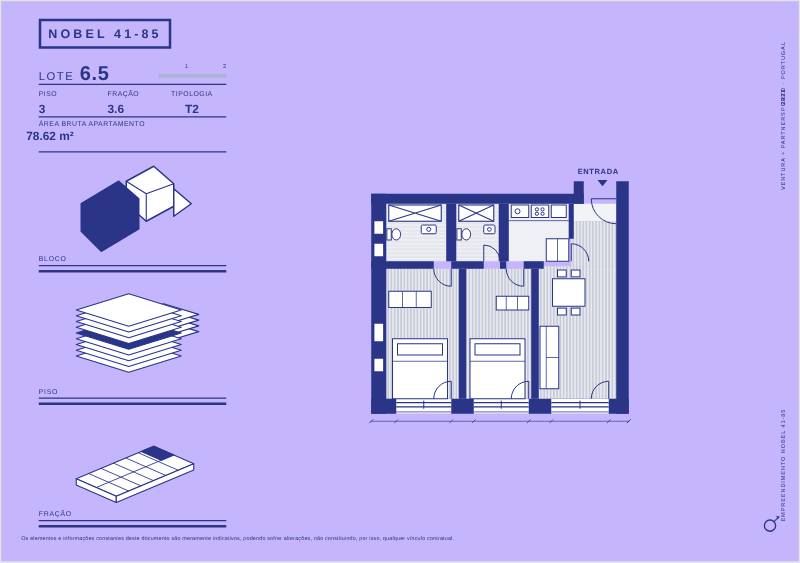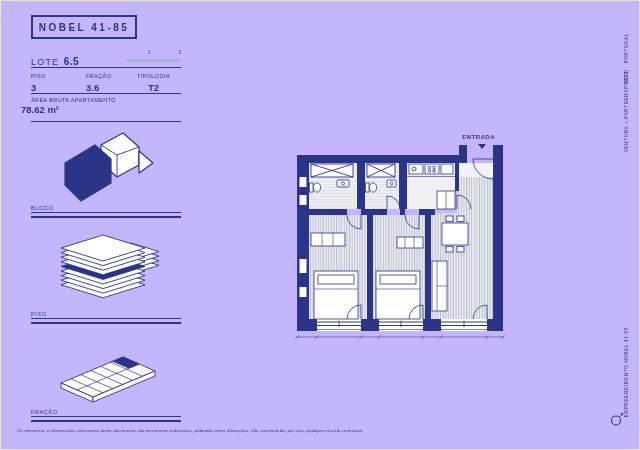--- a/index.html
+++ b/index.html
@@ -9,21 +9,21 @@
     border:1px solid #e3e3e3;box-sizing:border-box;overflow:hidden;
   }
   
   .title-box{
     position:absolute;left:30px;top:14px;width:102px;height:20px;
     border:2px solid #2a3588;display:flex;align-items:center;justify-content:center;
     font-size:10px;font-weight:bold;letter-spacing:2.5px;white-space:nowrap;
   }
   .lote-row{position:absolute;left:30px;top:50px;width:150px;height:16px;}
   .lote-label{font-size:9px;letter-spacing:1.2px;}
-  .lote-value{font-size:10px;font-weight:bold;letter-spacing:.5px;margin-top:19px;}
+  .lote-value{font-size:16px;font-weight:bold;letter-spacing:.5px;margin-top:19px;}
   .pagination{position:absolute;right:0;top:0;width:54px;height:14px;}
   .page-num1{position:absolute;left:21px;top:-1px;font-size:4.5px;}
   .page-num2{position:absolute;right:0px;top:-1px;font-size:4.5px;}
   .page-bar{position:absolute;left:0;top:8px;width:54px;height:2.5px;background:#aab3d2;}
   .page-bar-fill{width:62%;height:100%;background:#2a3588;}
   .rule{position:absolute;left:30px;width:150px;height:1px;background:#2a3588;}
   .rule.thick{height:2px;}
   .fields{position:absolute;left:30px;top:72px;width:150px;display:grid;grid-template-columns:55px 1fr 55px;}
   .f-label{font-size:5.5px;letter-spacing:.4px;}
   .f-value{font-size:9.5px;font-weight:bold;margin-top:3px;}

